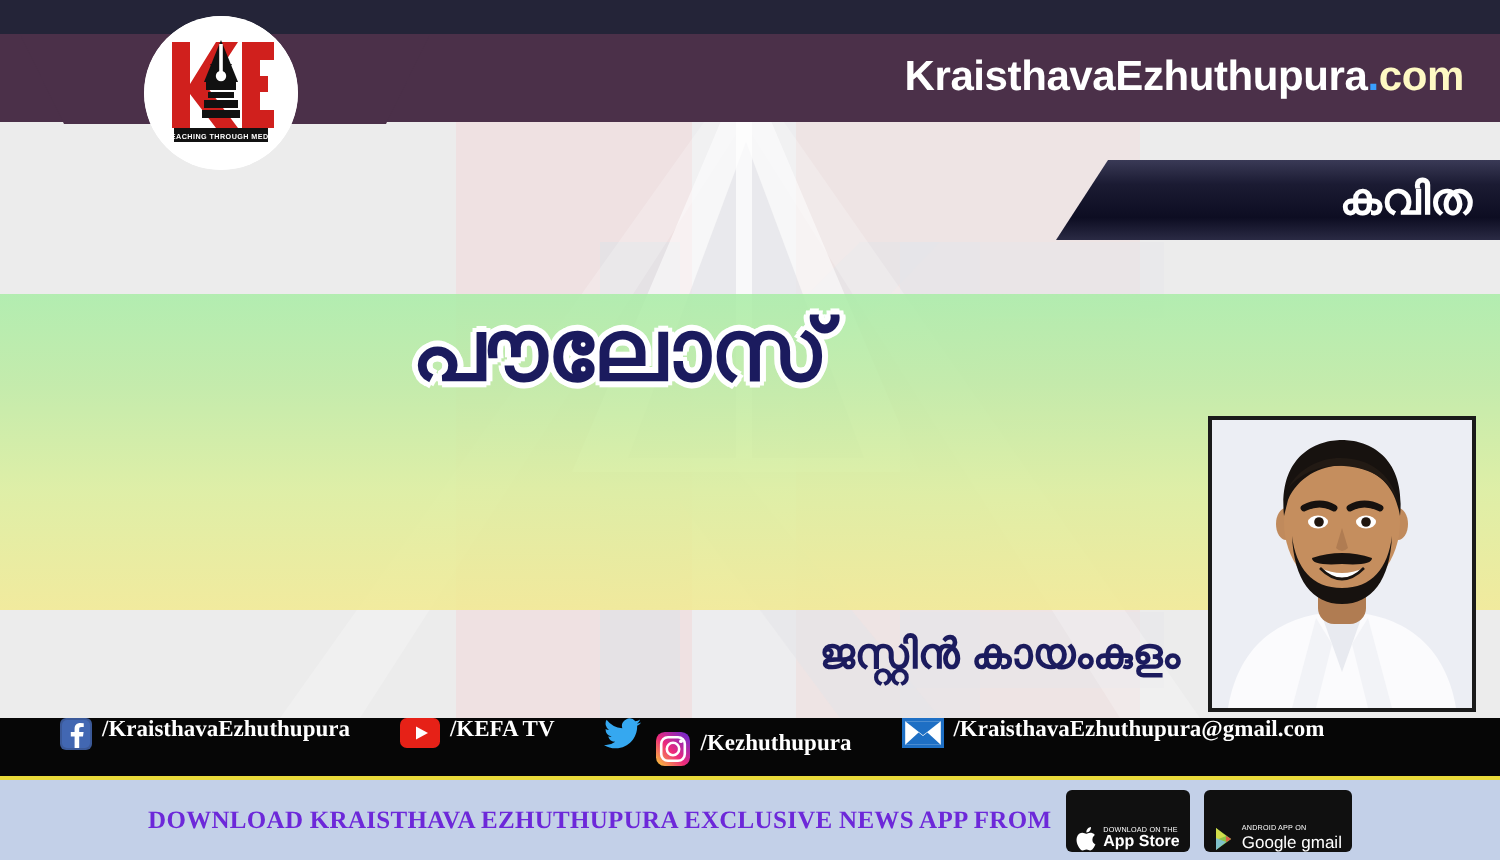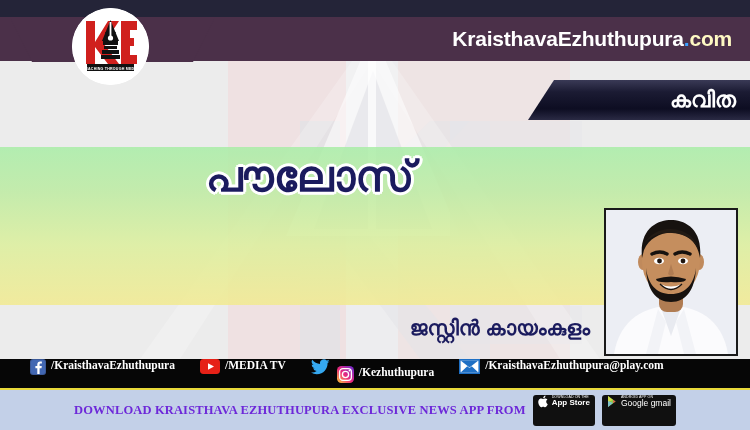--- a/index.html
+++ b/index.html
@@ -133,21 +133,21 @@
     display:flex; align-items:center; justify-content:center;
   }
   .dltext {
     font-family:"Liberation Serif", serif;
     font-size:12.5px; font-weight:bold; color:#6d28d9;
     letter-spacing:0.15px; white-space:nowrap;
   }
   .badge {
     height:31px; margin-left:7px;
     background:#101010; border-radius:3px;
-    display:flex; align-items:flex-start; padding:0 5px;
+    display:flex; align-items:flex-end; padding:0 5px;
   }
   .badge .btxt { display:flex; flex-direction:column; margin-left:3px; }
   .badge .bsmall {
     font-family:"Liberation Sans", sans-serif;
     font-size:3.6px; color:#fff; line-height:1.25; white-space:nowrap;
     text-transform:uppercase; letter-spacing:0.1px;
   }
   .badge .bbig {
     font-family:"Liberation Sans", sans-serif;
     font-size:8px; color:#fff; line-height:1.05; white-space:nowrap;
@@ -280,21 +280,21 @@
         <path d="M9.6 15V9.2h1.9l.3-2.2H9.6V5.6c0-.64.18-1.07 1.1-1.07h1.17V2.6A15 15 0 0 0 10.15 2.5c-1.7 0-2.86 1.04-2.86 2.94V7H5.4v2.2h1.9V15z" fill="#ffffff"></path>
       </svg>
       <span class="slabel">/KraisthavaEzhuthupura</span>
     </div>
 
     <div class="sitem" style="margin-left:25px;">
       <svg class="sicon" width="20" height="15" viewBox="0 0 20 15">
         <rect x="0" y="0" width="20" height="15" rx="3.4" fill="#e62117"></rect>
         <polygon points="8,4.2 14,7.5 8,10.8" fill="#ffffff"></polygon>
       </svg>
-      <span class="slabel">/MEDIA TV</span>
+      <span class="slabel">/KEFA TV</span>
     </div>
 
     <div class="sitem" style="margin-left:25px;">
       <svg class="sicon" width="19" height="16" viewBox="0 0 19 16">
         <path d="M18.6 2.2c-.68.3-1.4.5-2.17.6a3.8 3.8 0 0 0 1.66-2.1 7.6 7.6 0 0 1-2.4.92A3.78 3.78 0 0 0 9.15 5.1 10.73 10.73 0 0 1 1.3.87a3.78 3.78 0 0 0 1.17 5.05c-.6-.02-1.18-.19-1.7-.46v.05a3.78 3.78 0 0 0 3.03 3.7c-.56.16-1.15.18-1.7.07a3.78 3.78 0 0 0 3.53 2.63A7.58 7.58 0 0 1 0 13.47a10.7 10.7 0 0 0 5.8 1.7c6.96 0 10.77-5.77 10.77-10.77v-.5a7.7 7.7 0 0 0 2.03-1.7z" fill="#35a8f0"></path>
       </svg>
     </div>
 
     <div class="sitem" style="margin-left:7px;margin-top:14px;">
       <svg class="sicon" width="17" height="17" viewBox="0 0 17 17">
@@ -313,21 +313,21 @@
       <span class="slabel">/Kezhuthupura</span>
     </div>
 
     <div class="sitem" style="margin-left:25px;">
       <svg class="sicon" width="21" height="15" viewBox="0 0 21 15">
         <rect x="0" y="0" width="21" height="15" fill="#1e6fc4"></rect>
         <rect x="1.6" y="1.6" width="17.8" height="11.8" fill="#ffffff"></rect>
         <polygon points="1.6,1.6 19.4,1.6 10.5,8.6" fill="#1e6fc4"></polygon>
         <polygon points="1.6,13.4 8.3,7.2 10.5,9 12.7,7.2 19.4,13.4" fill="#1e6fc4"></polygon>
       </svg>
-      <span class="slabel">/KraisthavaEzhuthupura@play.com</span>
+      <span class="slabel">/KraisthavaEzhuthupura@gmail.com</span>
     </div>
   </div>
 
   <div class="yellowline"></div>
 
   <div class="dlstrip">
     <span class="dltext">DOWNLOAD KRAISTHAVA EZHUTHUPURA EXCLUSIVE NEWS APP FROM</span>
 
     <div class="badge">
       <svg width="11" height="13" viewBox="0 0 11 13">

